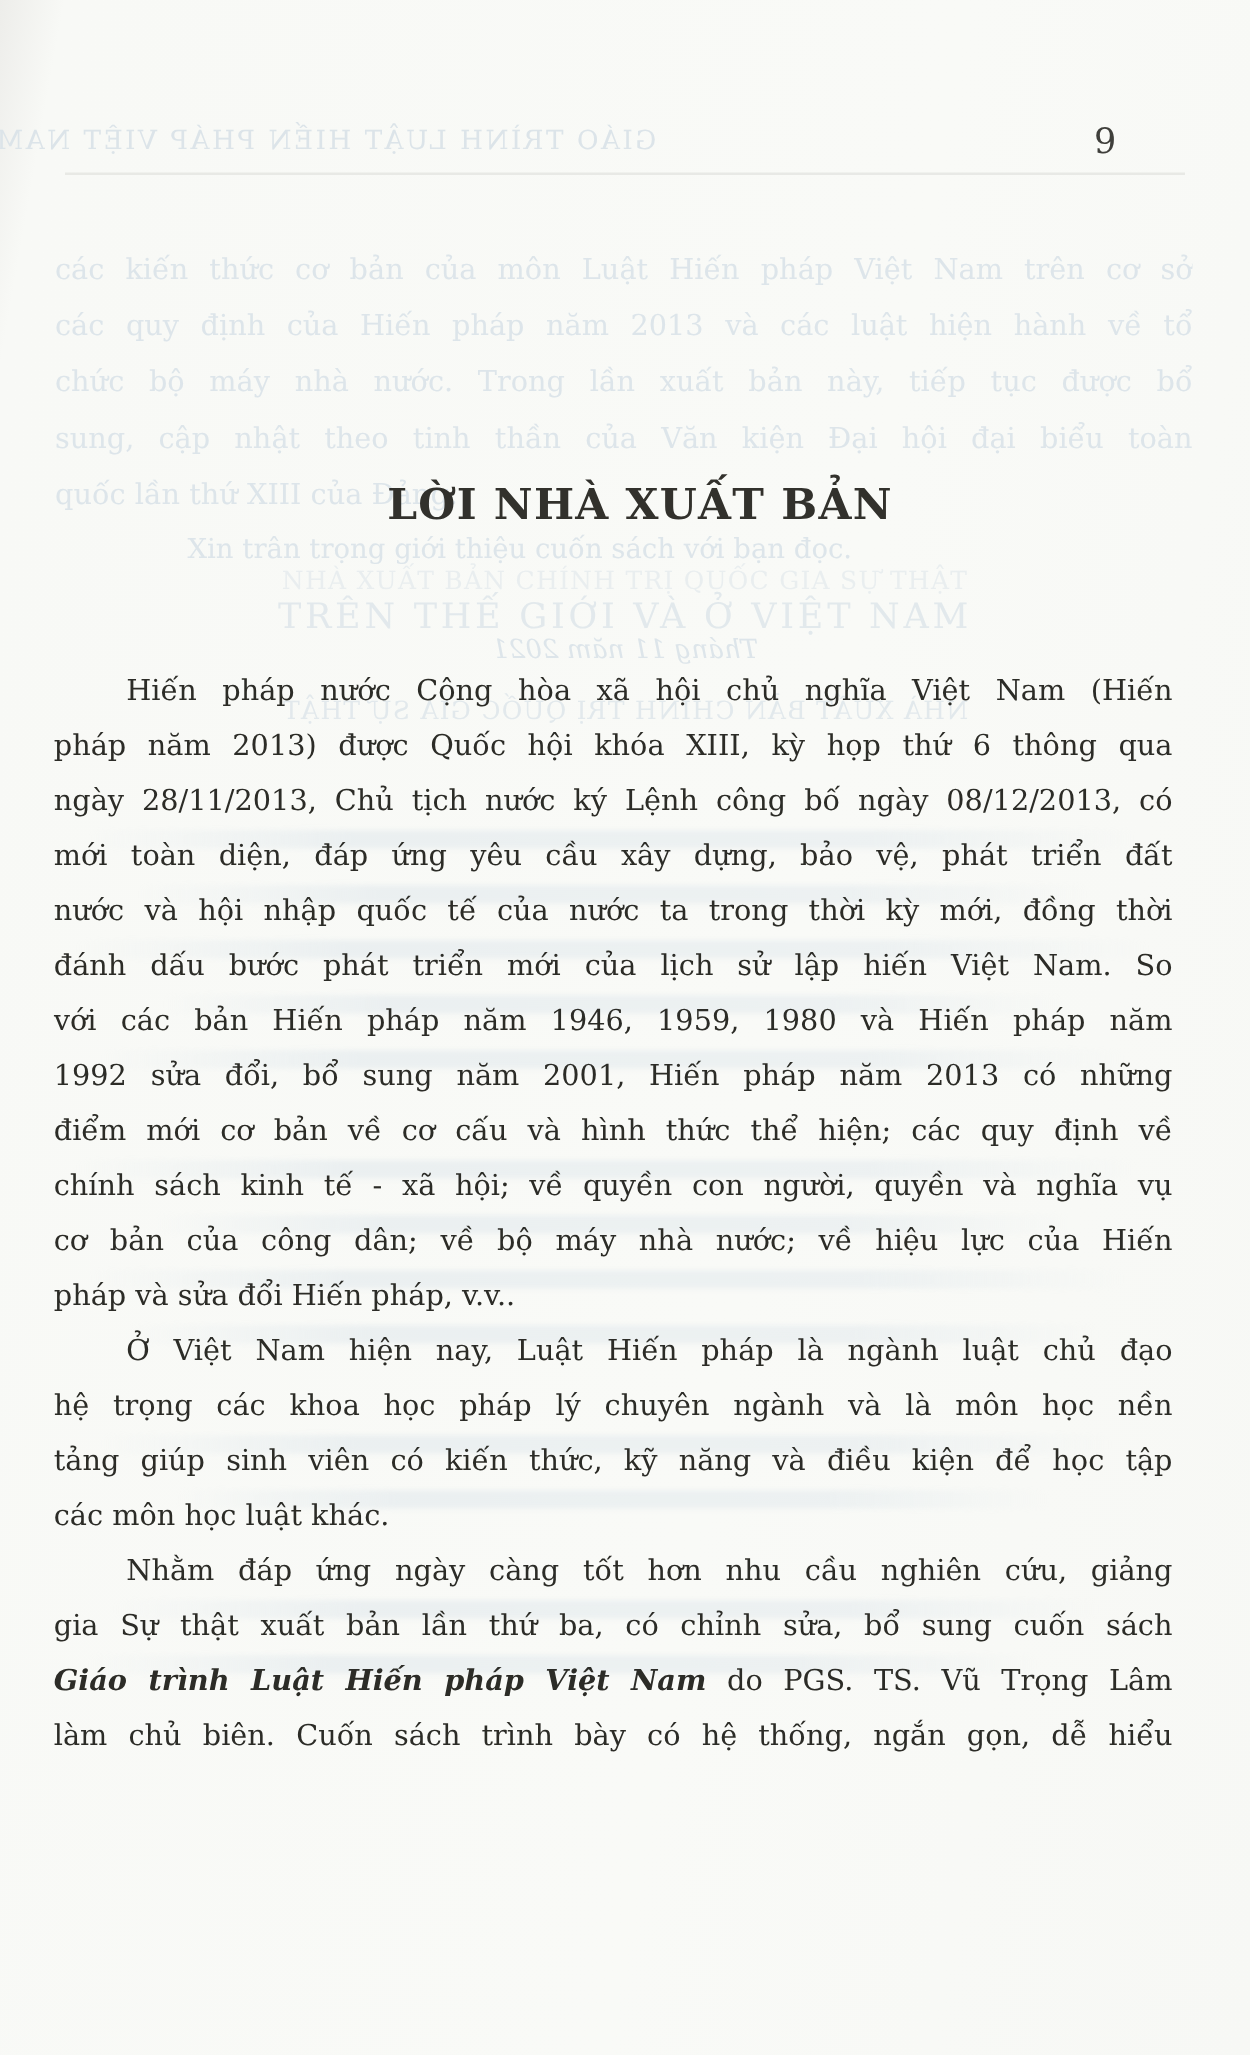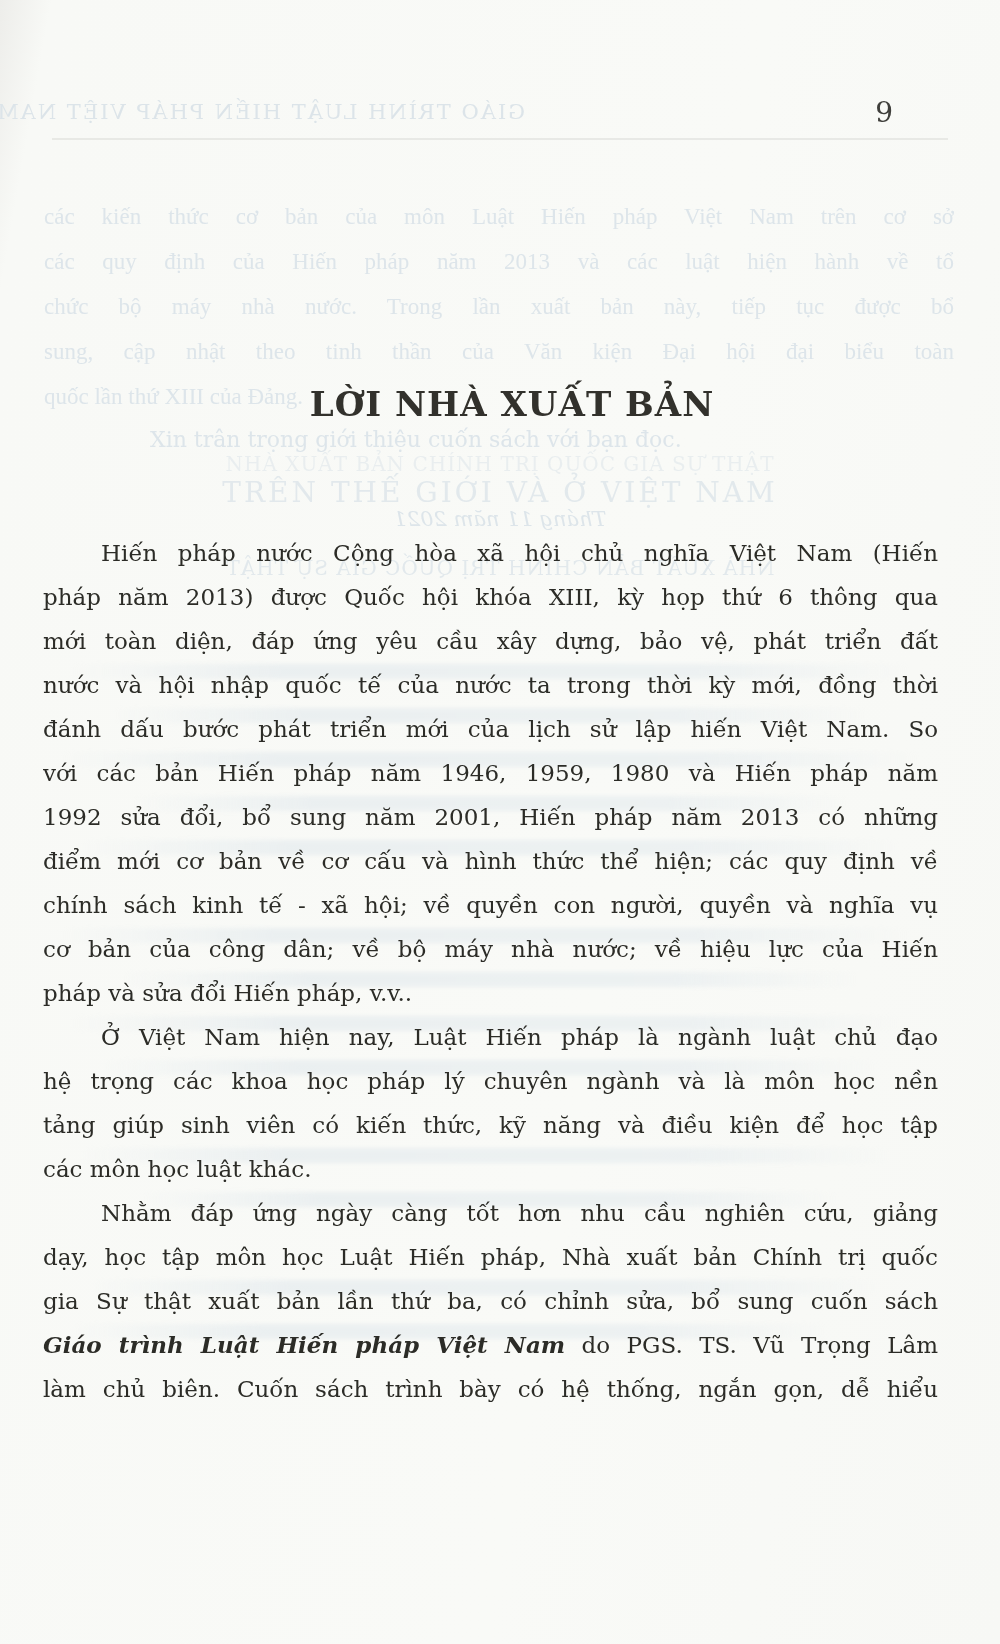--- a/index.html
+++ b/index.html
@@ -37,21 +37,20 @@
     position: absolute; top: 138px; left: 52px; right: 52px; height: 0;
     border-top: 2px solid #e3e5e1;
     opacity: 0.8;
   }
 
   
   .ghost { color: #dde5ea; filter: blur(0.55px); }
   .ghost-block-top {
     position: absolute; top: 194px; left: 44px; right: 46px;
     font-size: 23px;
-    font-family: Liberation Serif, serif;
   }
   .ghost-block-top .gline {
     height: 45px; line-height: 45px;
     text-align: justify; text-align-last: justify;
     white-space: nowrap; overflow: hidden;
   }
   .ghost-block-top .gline.gshort { text-align-last: left; }
 
   .ghost-closing {
     position: absolute; top: 427px; left: 150px;
@@ -149,41 +148,41 @@
   <div class="streak" style="top:1148px; left:80px; width:810px;"></div>
   <div class="streak" style="top:1192px; left:140px; width:700px;"></div>
   <div class="streak" style="top:1280px; left:90px; width:790px;"></div>
   <div class="streak" style="top:1324px; left:70px; width:760px;"></div>
 
   <div class="body-text">
 
     <div class="para">
       <div class="line indent">Hiến pháp nước Cộng hòa xã hội chủ nghĩa Việt Nam (Hiến</div>
       <div class="line">pháp năm 2013) được Quốc hội khóa XIII, kỳ họp thứ 6 thông qua</div>
+      <div class="line">ngày 28/11/2013, Chủ tịch nước ký Lệnh công bố ngày 08/12/2013, có</div>
       <div class="line">mới toàn diện, đáp ứng yêu cầu xây dựng, bảo vệ, phát triển đất</div>
       <div class="line">nước và hội nhập quốc tế của nước ta trong thời kỳ mới, đồng thời</div>
       <div class="line">đánh dấu bước phát triển mới của lịch sử lập hiến Việt Nam. So</div>
       <div class="line">với các bản Hiến pháp năm 1946, 1959, 1980 và Hiến pháp năm</div>
       <div class="line">1992 sửa đổi, bổ sung năm 2001, Hiến pháp năm 2013 có những</div>
       <div class="line">điểm mới cơ bản về cơ cấu và hình thức thể hiện; các quy định về</div>
       <div class="line">chính sách kinh tế - xã hội; về quyền con người, quyền và nghĩa vụ</div>
       <div class="line">cơ bản của công dân; về bộ máy nhà nước; về hiệu lực của Hiến</div>
       <div class="line para-end">pháp và sửa đổi Hiến pháp, v.v..</div>
     </div>
 
     <div class="para">
       <div class="line indent">Ở Việt Nam hiện nay, Luật Hiến pháp là ngành luật chủ đạo</div>
       <div class="line">hệ trọng các khoa học pháp lý chuyên ngành và là môn học nền</div>
       <div class="line">tảng giúp sinh viên có kiến thức, kỹ năng và điều kiện để học tập</div>
       <div class="line para-end">các môn học luật khác.</div>
     </div>
 
     <div class="para">
       <div class="line indent">Nhằm đáp ứng ngày càng tốt hơn nhu cầu nghiên cứu, giảng</div>
-      <div class="line">dạy, học tập môn học Luật Hiến pháp, Nhà xuất bản Chính trị quốc</div>
       <div class="line">gia Sự thật xuất bản lần thứ ba, có chỉnh sửa, bổ sung cuốn sách</div>
       <div class="line">
         <span class="bi">Giáo trình Luật Hiến pháp Việt Nam</span><span> do PGS. TS. Vũ Trọng Lâm</span>
       </div>
       <div class="line">làm chủ biên. Cuốn sách trình bày có hệ thống, ngắn gọn, dễ hiểu</div>
     </div>
 
   </div>
 
 </div>

